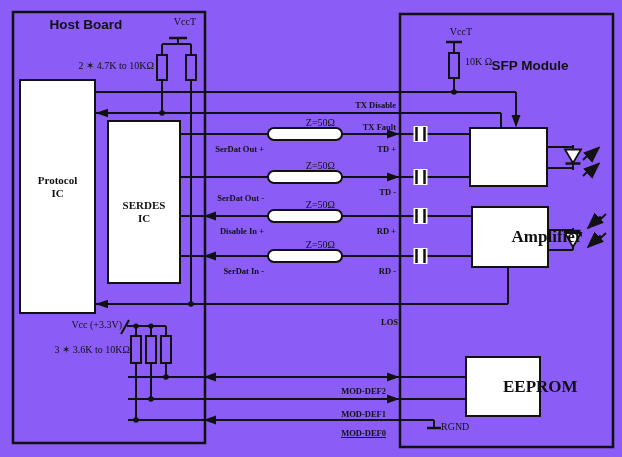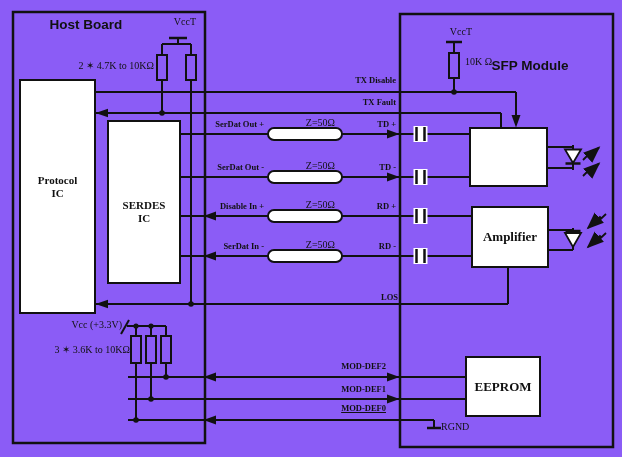--- a/index.html
+++ b/index.html
@@ -2,25 +2,25 @@
 <html><head>
 <meta charset="utf-8">
 <style>
   html,body{margin:0;padding:0;background:#e8e8e8;}
   .stage{position:relative;width:622px;height:457px;background:#8b5cf6;overflow:hidden;
          font-family:"Liberation Serif", serif;color:#111;}
   svg{position:absolute;left:0;top:0;}
   .lbl{position:absolute;font-size:10px;line-height:11px;white-space:nowrap;}
   .ctr{text-align:right;}
   .rgt{text-align:right;}
-  .sig{position:absolute;font-weight:bold;font-size:8.5px;line-height:9px;white-space:nowrap;}
+  .sig{position:absolute;font-weight:bold;font-size:8.5px;line-height:9px;white-space:nowrap;margin-top:25px;}
   .title{position:absolute;font-family:"Liberation Sans", sans-serif;font-weight:bold;
          font-size:13.5px;line-height:15px;text-align:center;white-space:nowrap;}
   .box-lbl{position:absolute;font-weight:bold;font-size:11px;line-height:13px;text-align:center;}
-  .box-lbl.big{font-size:13px;}
+  .box-lbl.big{font-size:17px;padding-left:37px;}
 </style>
 </head>
 <body>
 
 <div class="stage">
 
 <svg width="622" height="457" viewBox="0 0 622 457">
   <defs>
     <marker id="ah" markerWidth="11" markerHeight="10" refX="8.5" refY="5" orient="auto">
       <polygon points="0,1.2 9.5,5 0,8.8" fill="#111"></polygon>
@@ -195,21 +195,21 @@
   <div>IC</div>
 </div>
 
 <div class="sig rgt" style="left:330px;top:76px;width:66px;">TX Disable</div>
 <div class="sig rgt" style="left:330px;top:98px;width:66px;">TX Fault</div>
 
 <div class="lbl ctr" style="left:436px;top:26px;width:36px;">VccT</div>
 <div class="lbl" style="left:465px;top:56px;width:42px;">10K Ω</div>
 
 <div class="sig rgt" style="left:200px;top:120px;width:64px;">SerDat Out +</div>
-<div class="sig rgt" style="left:200px;top:163px;width:64px;">SerDat Out -</div>
+<div class="sig rgt" style="left:200px;top:169px;width:64px;">SerDat Out -</div>
 <div class="sig rgt" style="left:200px;top:202px;width:64px;">Disable In +</div>
 <div class="sig rgt" style="left:200px;top:242px;width:64px;">SerDat In -</div>
 
 <div class="lbl ctr" style="left:275px;top:117px;width:60px;">Z=50Ω</div>
 <div class="lbl ctr" style="left:275px;top:160px;width:60px;">Z=50Ω</div>
 <div class="lbl ctr" style="left:275px;top:199px;width:60px;">Z=50Ω</div>
 <div class="lbl ctr" style="left:275px;top:239px;width:60px;">Z=50Ω</div>
 
 <div class="sig rgt" style="left:352px;top:120px;width:44px;">TD +</div>
 <div class="sig rgt" style="left:352px;top:163px;width:44px;">TD -</div>

